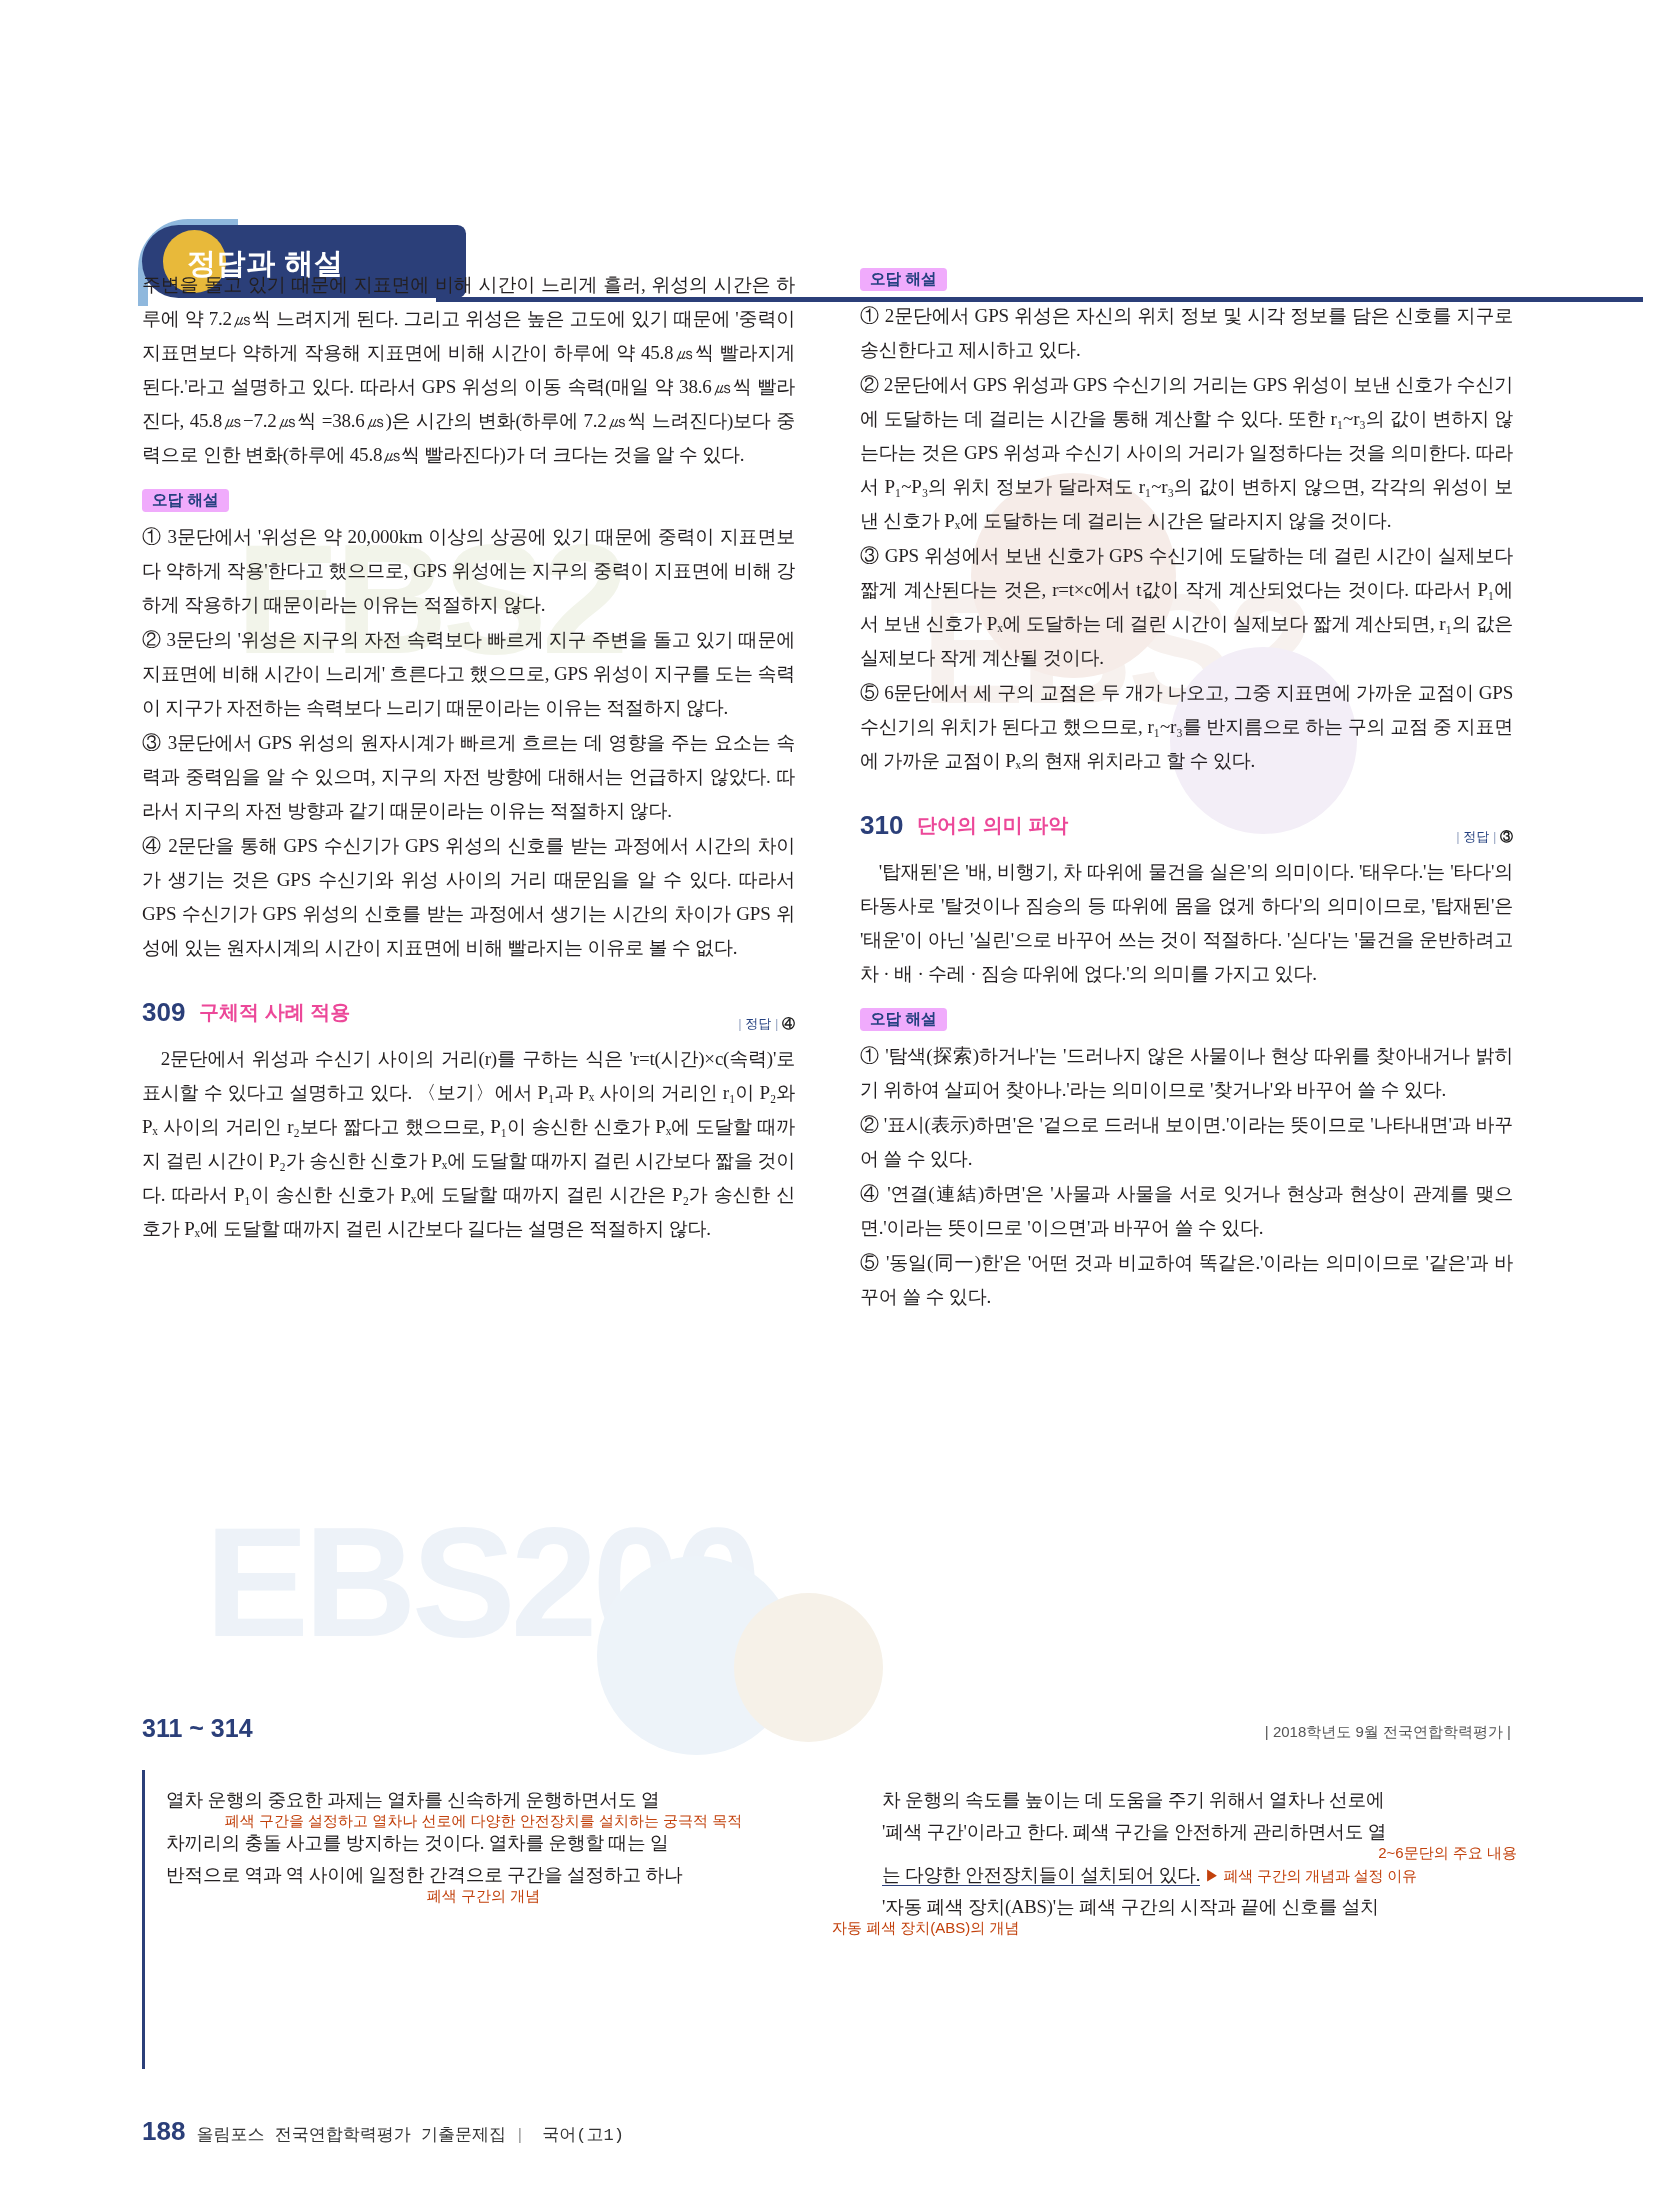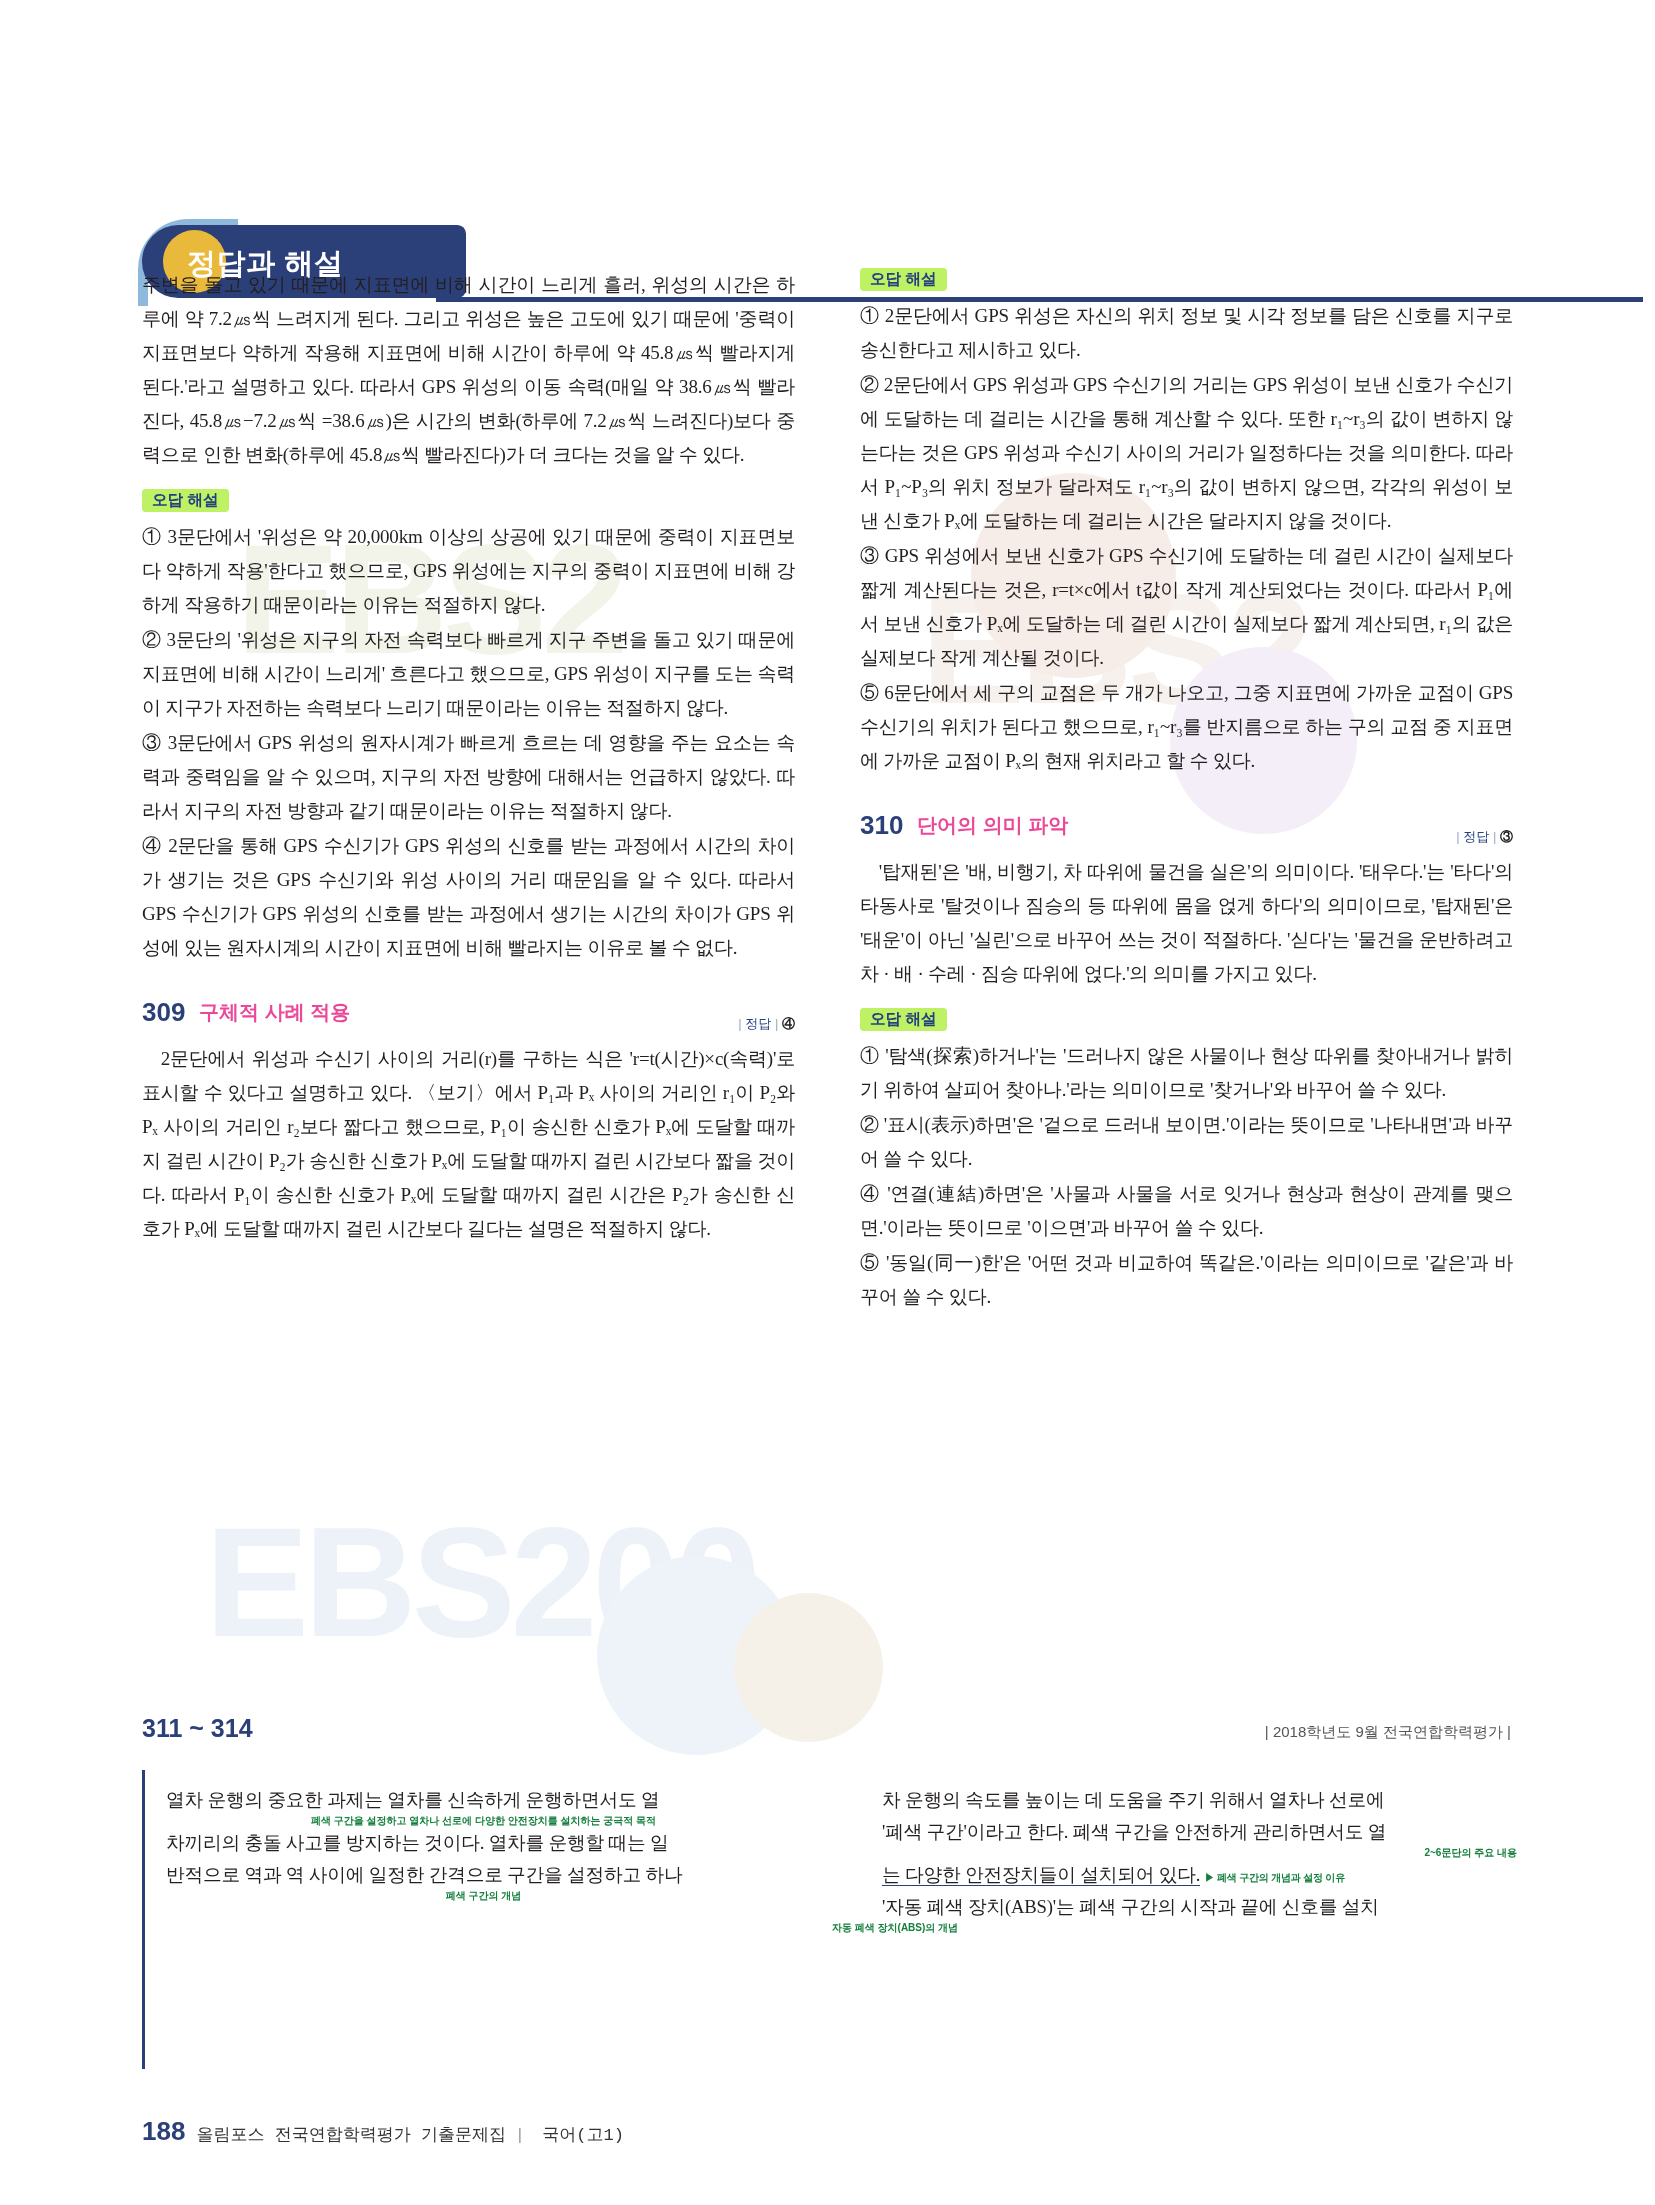--- a/index.html
+++ b/index.html
@@ -123,21 +123,21 @@
     display: inline-block;
     font-family: "Liberation Sans", sans-serif;
     font-size: 15.6px;
     font-weight: bold;
     padding: 3.1px 10px 4.4px 10px;
     border-radius: 3.7px;
     margin: 16px 0 7.5px 0;
     line-height: 1;
   }
   .tag-wrong {
-    background: #bef264;
+    background: #f0abfc;
     color: #24407f;
   }
 
   
   .section {
     margin-top: 32px;
     margin-bottom: 10px;
     position: relative;
     height: 35px;
   }
@@ -208,23 +208,23 @@
   }
   .pcol-left { left: 21px; }
   .pcol-right { left: 737px; }
   .pcol p {
     font-size: 18.7px;
     line-height: 32px;
     margin: 0;
   }
   .annot {
     font-family: "Liberation Sans", sans-serif;
-    font-size: 10px;
-    color: #15803d;
-    font-weight: bold;
+    font-size: 15px;
+    color: #c2410c;
+    font-weight: normal;
     line-height: 17.4px;
     display: block;
     margin: -3.7px 0 -2.5px 0;
   }
   .annot.center { text-align: center; }
   .annot.right { text-align: right; }
   .uline { border-bottom: 1.2px solid #2b3f79; }
 
   
   .footer {

